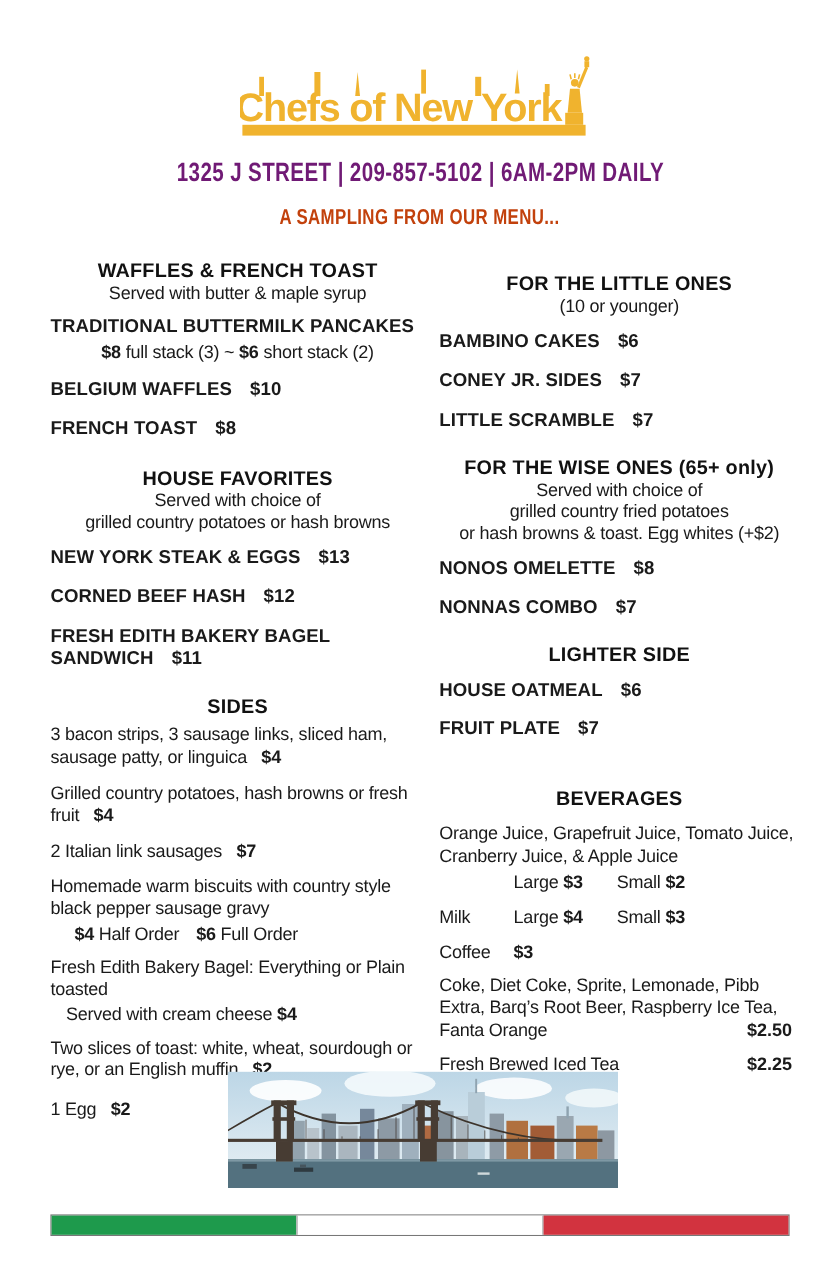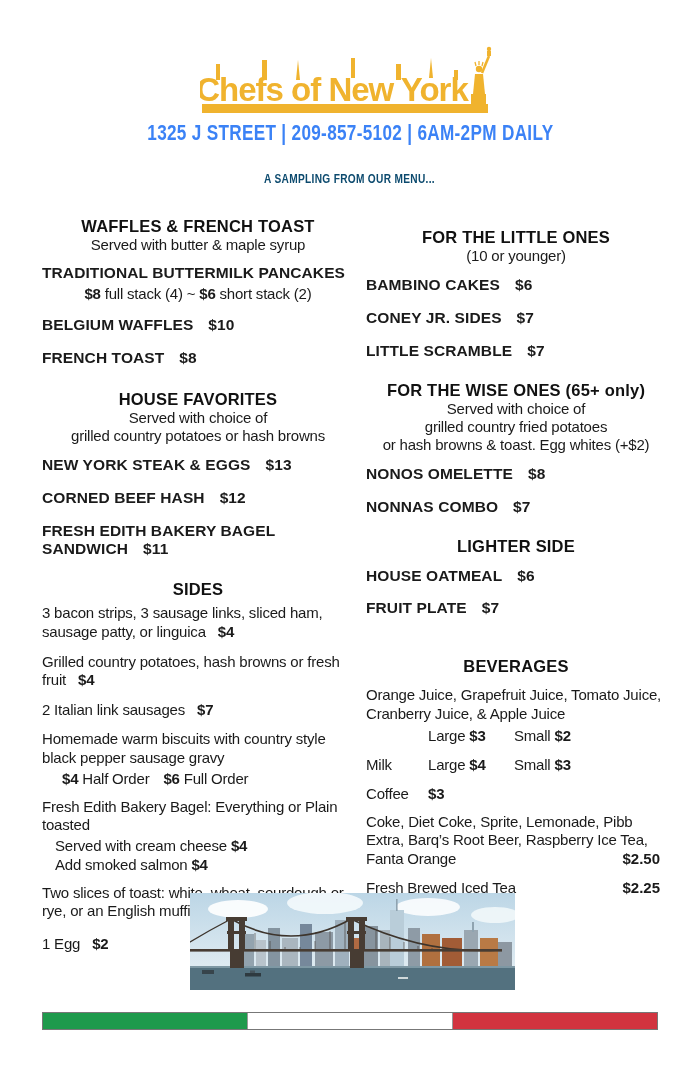--- a/index.html
+++ b/index.html
@@ -3,22 +3,22 @@
 <meta charset="utf-8">
 <style>
   html,body { margin:0; padding:0; background:#ffffff; }
   .page {
     position:relative; width:700px; height:1065px; background:#ffffff;
     font-family:"Liberation Sans", sans-serif; color:#1a1a1a; overflow:hidden;border-radius:28px;
   }
   .center-abs { position:absolute; left:0; width:100%; text-align:center; }
   .cond { display:inline-block; transform:scaleX(.78); transform-origin:50% 50%; white-space:nowrap; }
   .logo-wrap { top:40px; }
-  .address { top:120px; font-weight:bold; font-size:22px; color:#3b82f6; letter-spacing:.4px; }
-  .tagline { top:171px; font-weight:bold; font-size:13px; color:#0c4a6e; letter-spacing:.4px;text-decoration:underline; }
+  .address { top:131px; font-weight:bold; font-size:22px; color:#701a75; letter-spacing:.4px; }
+  .tagline { top:171px; font-weight:bold; font-size:18px; color:#c2410c; letter-spacing:.4px;text-decoration:underline; }
 
   .columns { position:absolute; top:215px; left:42px; display:flex; gap:12px; }
   .col-left  { width:312px; }
   .col-right { width:300px; }
 
   .ttl { text-align:center; font-weight:bold; font-size:16.5px; letter-spacing:.2px; color:#111; }
   .sub { text-align:center; font-size:15px; line-height:1.2; letter-spacing:-.2px; }
   .item { font-weight:bold; font-size:15.5px; margin-top:14px; letter-spacing:.1px; line-height:1.22; }
   .item .prc { margin-left:15px; }
   .desc { font-size:15px; line-height:1.24; margin-top:11px; letter-spacing:-.2px; }
@@ -80,21 +80,21 @@
   <div class="columns">
 
     <div class="col-left">
 
       <div style="margin-top:2px;">
         <div class="ttl">WAFFLES &amp; FRENCH TOAST</div>
         <div class="sub">Served with butter &amp; maple syrup</div>
         <div class="item" style="margin-top:10px;">
           <span>TRADITIONAL BUTTERMILK PANCAKES</span>
         </div>
-        <div class="pancake-prices"><span class="b">$8</span><span> full stack (4) ~ </span><span class="b">$6</span><span> short stack (2)</span></div>
+        <div class="pancake-prices"><span class="b">$8</span><span> full stack (3) ~ </span><span class="b">$6</span><span> short stack (2)</span></div>
         <div class="item"><span>BELGIUM WAFFLES</span><span class="prc">$10</span></div>
         <div class="item"><span>FRENCH TOAST</span><span class="prc">$8</span></div>
       </div>
 
       <div style="margin-top:22px;">
         <div class="ttl">HOUSE FAVORITES</div>
         <div class="sub">Served with choice of</div>
         <div class="sub">grilled country potatoes or hash browns</div>
         <div class="item" style="margin-top:11px;"><span>NEW YORK STEAK &amp; EGGS</span><span class="prc">$13</span></div>
         <div class="item"><span>CORNED BEEF HASH</span><span class="prc">$12</span></div>
@@ -105,21 +105,20 @@
         <div class="ttl">SIDES</div>
         <div class="desc" style="margin-top:5px;"><span>3 bacon strips, 3 sausage links, sliced ham, sausage patty, or linguica</span><span class="prc">$4</span></div>
         <div class="desc"><span>Grilled country potatoes, hash browns or fresh fruit</span><span class="prc">$4</span></div>
         <div class="desc"><span>2 Italian link sausages</span><span class="prc">$7</span></div>
 
         <div class="desc"><span>Homemade warm biscuits with country style black pepper sausage gravy</span></div>
         <div class="opt-line"><span class="b">$4</span><span> Half Order</span><span class="b gap">$6</span><span> Full Order</span></div>
 
         <div class="desc"><span>Fresh Edith Bakery Bagel: Everything or Plain toasted</span></div>
         <div class="sub2"><span>Served with cream cheese </span><span class="b">$4</span></div>
-        <div class="sub2"><span>Add smoked salmon </span><span class="b">$4</span></div>
 
         <div class="desc"><span>Two slices of toast: white, wheat, sourdough or rye, or an English muffin</span><span class="prc">$2</span></div>
         <div class="desc" style="margin-top:14px;"><span>1 Egg</span><span class="prc">$2</span></div>
       </div>
     </div>
 
     <div class="col-right">
 
       <div style="margin-top:13px;">
         <div class="ttl">FOR THE LITTLE ONES</div>

